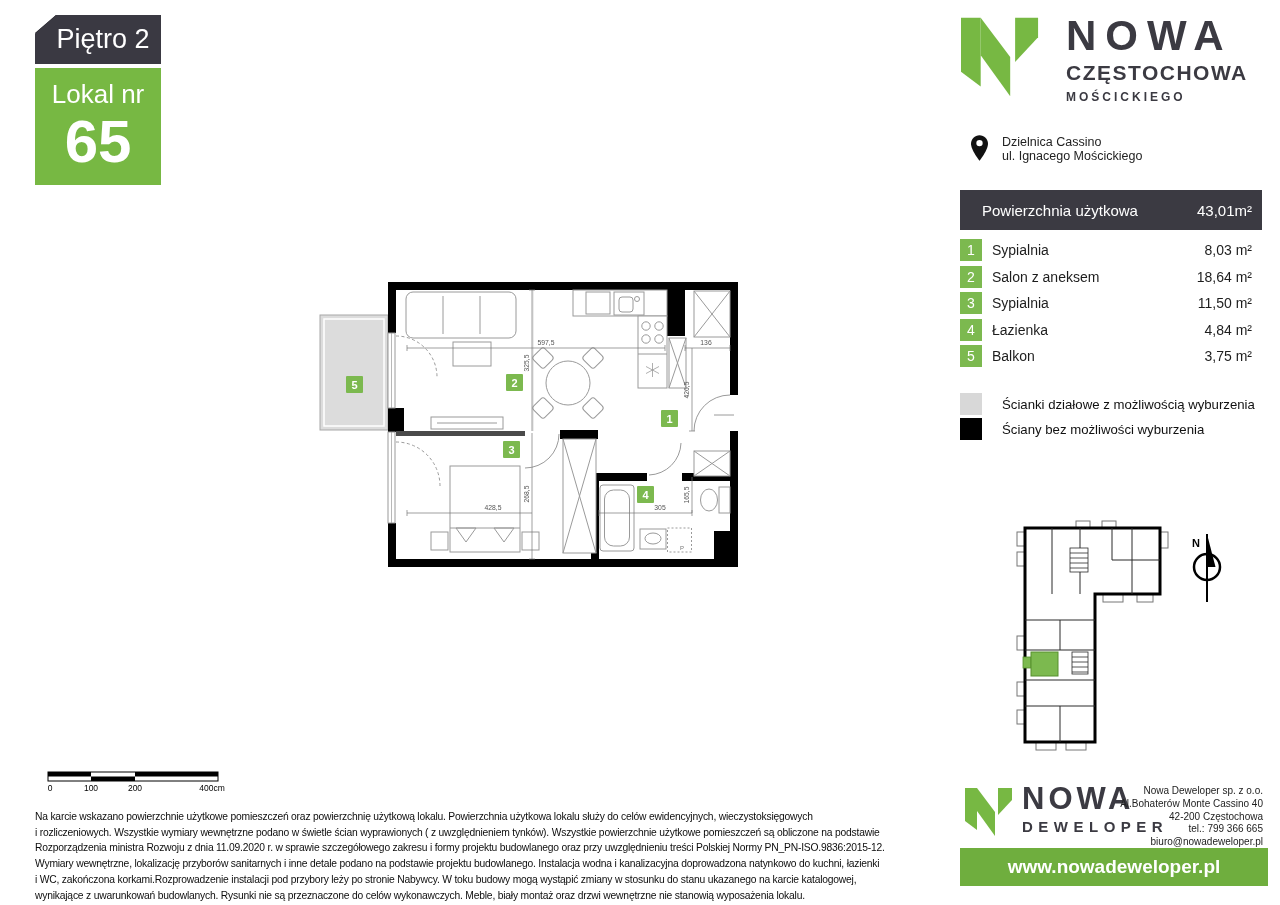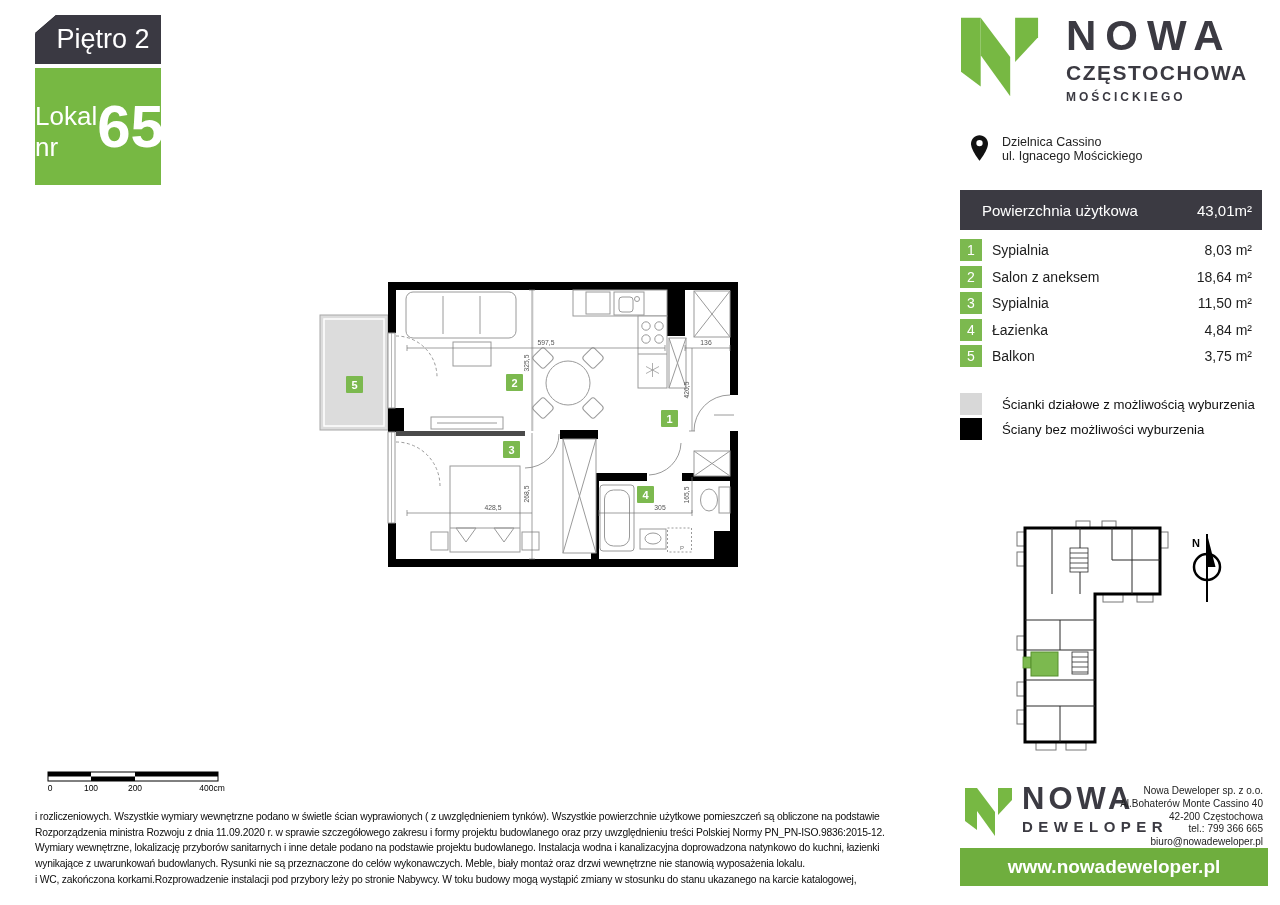--- a/index.html
+++ b/index.html
@@ -7,21 +7,21 @@
   .page { position:relative; width:1280px; height:905px; background:#fff; overflow:hidden; }
 
   
   .fold { position:absolute; left:35px; top:15px; width:21px; height:18px;
           background:#17161c; clip-path:polygon(100% 0, 100% 100%, 0 100%); }
   .floor-badge { position:absolute; left:35px; top:15px; width:126px; height:49px;
           background:#3a3942; clip-path:polygon(16.7% 0, 100% 0, 100% 100%, 0 100%, 0 38%);
           display:flex; align-items:center; justify-content:center; }
   .floor-badge span { color:#fff; font-size:27px; padding-left:10px; }
   .unit-badge { position:absolute; left:35px; top:68px; width:126px; height:117px;
-          background:#77b843; color:#fff; display:flex; align-items:center; }
+          background:#77b843; color:#fff; display:flex; flex-direction:column; align-items:center; }
   .unit-badge .lokal { font-size:26px; margin-top:11px; }
   .unit-badge .num { font-size:60px; font-weight:bold; line-height:1.05; }
 
   
   .brand-n { position:absolute; left:958px; top:16px; }
   .brand-text { position:absolute; left:1066px; top:14px; color:#3b3a42; }
   .brand-text .l1 { font-size:42px; font-weight:bold; letter-spacing:9px; line-height:44px; }
   .brand-text .l2 { font-size:21px; font-weight:bold; letter-spacing:1.5px; line-height:24px; margin-top:3px; }
   .brand-text .l3 { font-size:12px; font-weight:bold; letter-spacing:3px; margin-top:5px; }
   .pin { position:absolute; left:971px; top:135px; }
@@ -385,25 +385,26 @@
     </g>
     <g>
       <line x1="207" y1="14" x2="207" y2="82" stroke="#000" stroke-width="2"></line>
       <circle cx="207" cy="47" r="13" fill="none" stroke="#000" stroke-width="2.5"></circle>
       <polygon points="207,14 215.5,47 207,47" fill="#000"></polygon>
       <text x="200" y="27" font-size="11" font-weight="bold" text-anchor="end" fill="#000">N</text>
     </g>
   </svg>
 
   <div class="disclaimer">
+    <div>Na karcie wskazano powierzchnie użytkowe pomieszczeń oraz powierzchnię użytkową lokalu. Powierzchnia użytkowa lokalu służy do celów ewidencyjnych, wieczystoksięgowych</div>
     <div>i rozliczeniowych. Wszystkie wymiary wewnętrzne podano w świetle ścian wyprawionych ( z uwzględnieniem tynków). Wszystkie powierzchnie użytkowe pomieszczeń są obliczone na podstawie</div>
     <div>Rozporządzenia ministra Rozwoju z dnia 11.09.2020 r. w sprawie szczegółowego zakresu i formy projektu budowlanego oraz przy uwzględnieniu treści Polskiej Normy PN_PN-ISO.9836:2015-12.</div>
     <div>Wymiary wewnętrzne, lokalizację przyborów sanitarnych i inne detale podano na podstawie projektu budowlanego. Instalacja wodna i kanalizacyjna doprowadzona natynkowo do kuchni, łazienki</div>
+    <div>i WC, zakończona korkami.Rozprowadzenie instalacji pod przybory leży po stronie Nabywcy. W toku budowy mogą wystąpić zmiany w stosunku do stanu ukazanego na karcie katalogowej,</div>
     <div>wynikające z uwarunkowań budowlanych. Rysunki nie są przeznaczone do celów wykonawczych. Meble, biały montaż oraz drzwi wewnętrzne nie stanowią wyposażenia lokalu.</div>
-    <div>i WC, zakończona korkami.Rozprowadzenie instalacji pod przybory leży po stronie Nabywcy. W toku budowy mogą wystąpić zmiany w stosunku do stanu ukazanego na karcie katalogowej,</div>
   </div>
 
   <svg class="foot-n" width="50" height="58" viewBox="0 0 100 100">
     <polygon points="0,2 24,2 24,86 0,68" fill="#77b843"></polygon>
     <polygon points="24,2 60,50 60,98 24,48" fill="#77b843"></polygon>
     <polygon points="66,2 94,2 94,26 66,56" fill="#77b843"></polygon>
   </svg>
   <div class="foot-brand">
     <div class="l1">NOWA</div>
     <div class="l2">DEWELOPER</div>

